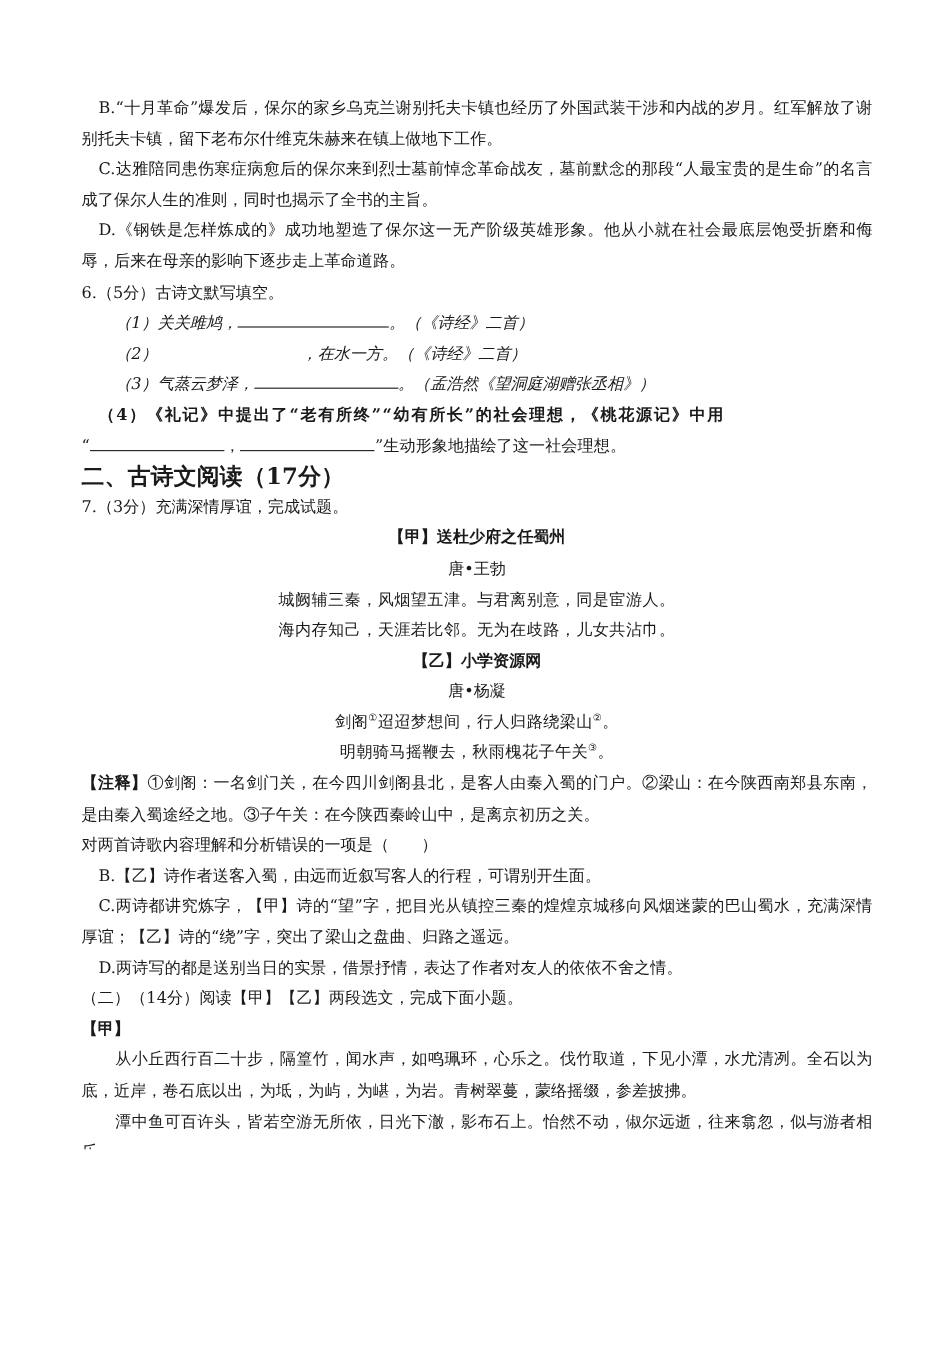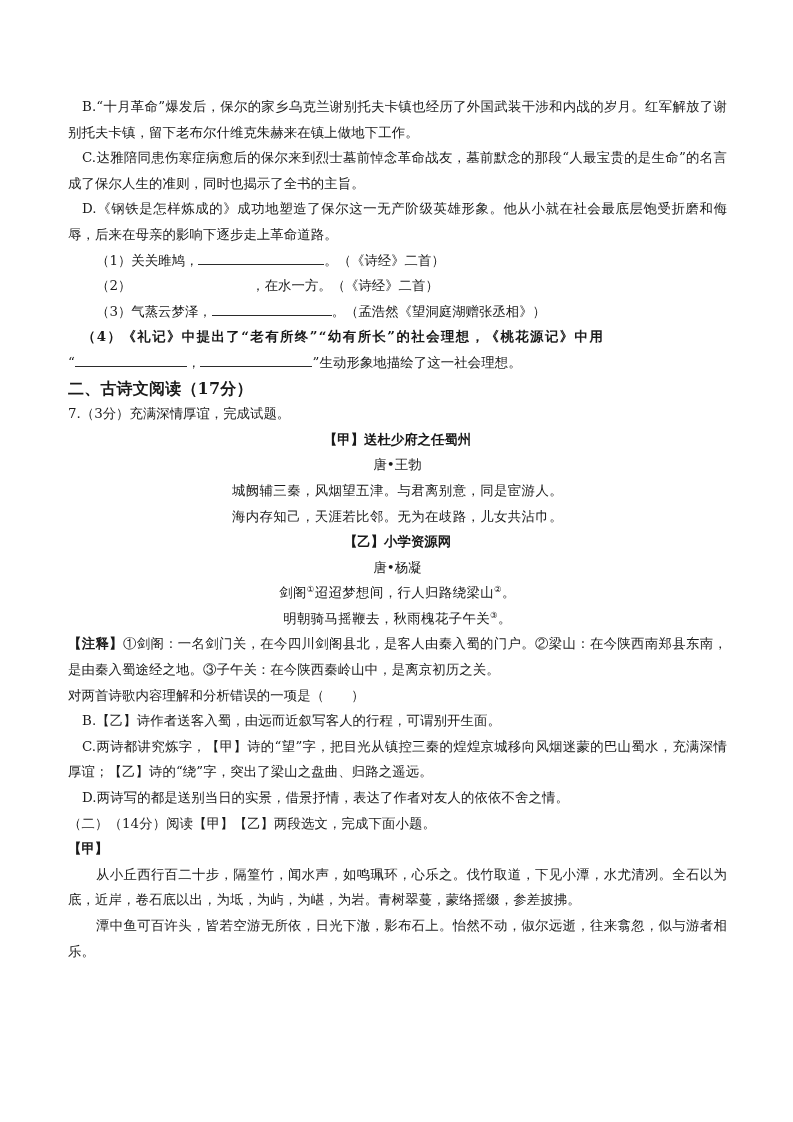--- a/index.html
+++ b/index.html
@@ -9,21 +9,21 @@
     background: #ffffff;
   }
   body {
     font-family: "DejaVu Serif", "Liberation Serif", serif;
     color: #1a1a1a;
   }
   #page {
     position: relative;
     width: 793px;
     height: 958px;
-    margin: 16px auto;
+    margin: 0 auto;
     background: #ffffff;
     overflow: hidden;
   }
   #sheet {
     position: absolute;
     left: 68px;
     top: 78px;
     width: 659px;
   }
 
@@ -38,21 +38,21 @@
   }
   .indent1 { text-indent: 14px; }
   .indent2 { text-indent: 28px; }
   .noindent { text-indent: 0; }
 
   
   .lat { font-family: "DejaVu Serif", "Liberation Serif", serif; }
 
   
   .sec-heading {
-    font-size: 16px;
+    font-size: 19px;
     font-weight: bold;
     line-height: 25.6px;
     margin: 0;
     letter-spacing: 0.2px;
   }
   .blk-label {
     font-size: 13.4px;
     line-height: 25.6px;
     font-weight: bold;
     margin: 0;
@@ -64,20 +64,21 @@
     line-height: 25.6px;
     margin: 0;
   }
 
   
   .fill {
     font-size: 13.4px;
     line-height: 25.6px;
     margin: 0;
     padding-left: 28px;
+    font-style: italic;
   }
   .blank {
     display: inline-block;
     border-bottom: 1px solid #2b2b2b;
     vertical-align: baseline;
     height: 14px;
   }
   .b-120 { width: 120px; }
   .b-126 { width: 126px; }
   .b-112 { width: 112px; }
@@ -153,20 +154,21 @@
 
 <div id="page">
   <div id="sheet">
 
     <p class="p indent1"><span class="lat">B.</span><span>“十月革命”爆发后，保尔的家乡乌克兰谢别托夫卡镇也经历了外国武装干涉和内战的岁月。红军解放了谢别托夫卡镇，留下老布尔什维克朱赫来在镇上做地下工作。</span></p>
 
     <p class="p indent1"><span class="lat">C.</span><span>达雅陪同患伤寒症病愈后的保尔来到烈士墓前悼念革命战友，墓前默念的那段“人最宝贵的是生命”的名言成了保尔人生的准则，同时也揭示了全书的主旨。</span></p>
 
     <p class="p indent1"><span class="lat">D.</span><span>《钢铁是怎样炼成的》成功地塑造了保尔这一无产阶级英雄形象。他从小就在社会最底层饱受折磨和侮辱，后来在母亲的影响下逐步走上革命道路。</span></p>
 
+    <p class="q-line"><span class="lat">6.</span><span>（5分）</span><span>古诗文默写填空。</span></p>
 
     <p class="fill"><span>（1）</span><span>关关雎鸠，</span><span class="blank b-126"></span><span>。（《诗经》二首）</span></p>
 
     <p class="fill"><span>（2）</span><span></span><span class="blank-plain"></span><span>，在水一方。（《诗经》二首）</span></p>
 
     <p class="fill"><span>（3）</span><span>气蒸云梦泽，</span><span class="blank b-120"></span><span>。（孟浩然《望洞庭湖赠张丞相》）</span></p>
 
     <p class="wide4">（4）《礼记》中提出了“老有所终”“幼有所长”的社会理想，《桃花源记》中用</p>
     <p class="wide4b"><span>“</span><span class="blank b-112"></span><span>，</span><span class="blank b-112"></span><span>”</span><span>生动形象地描绘了这一社会理想。</span></p>
 

